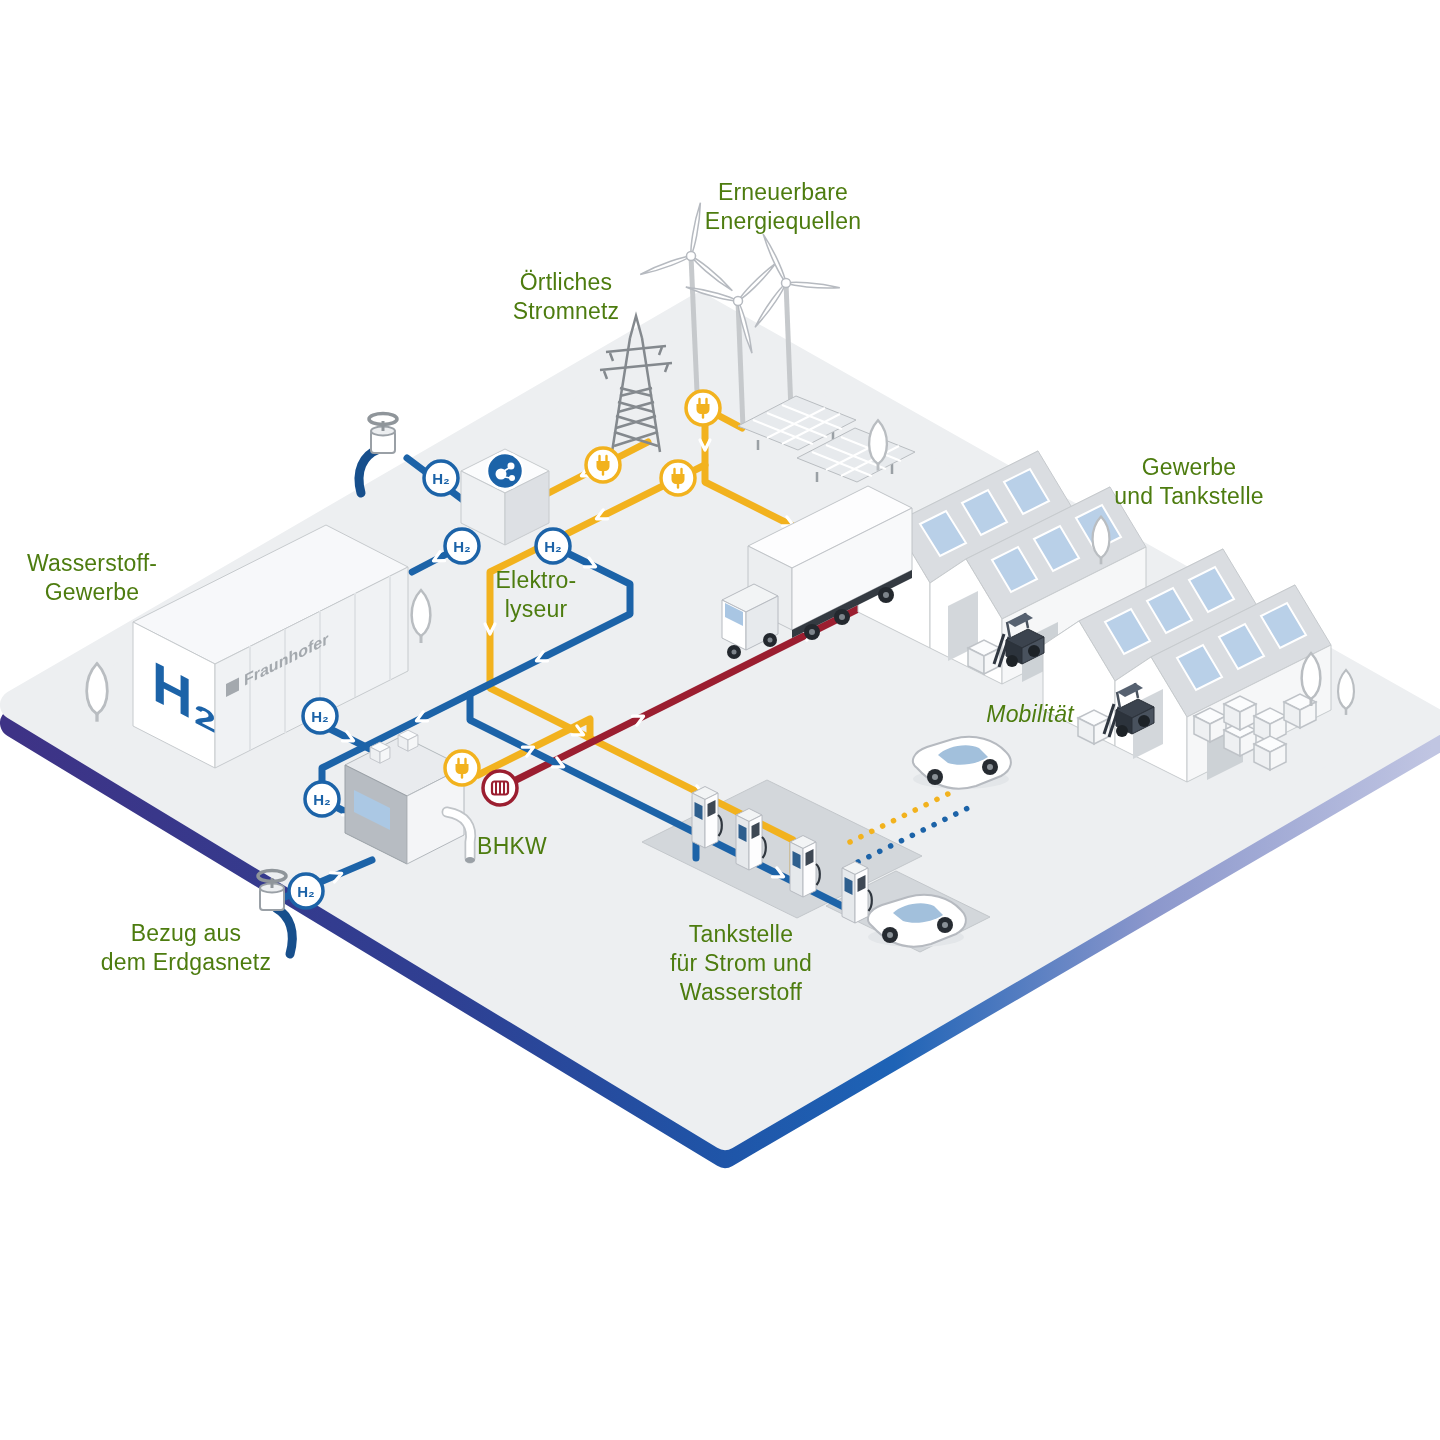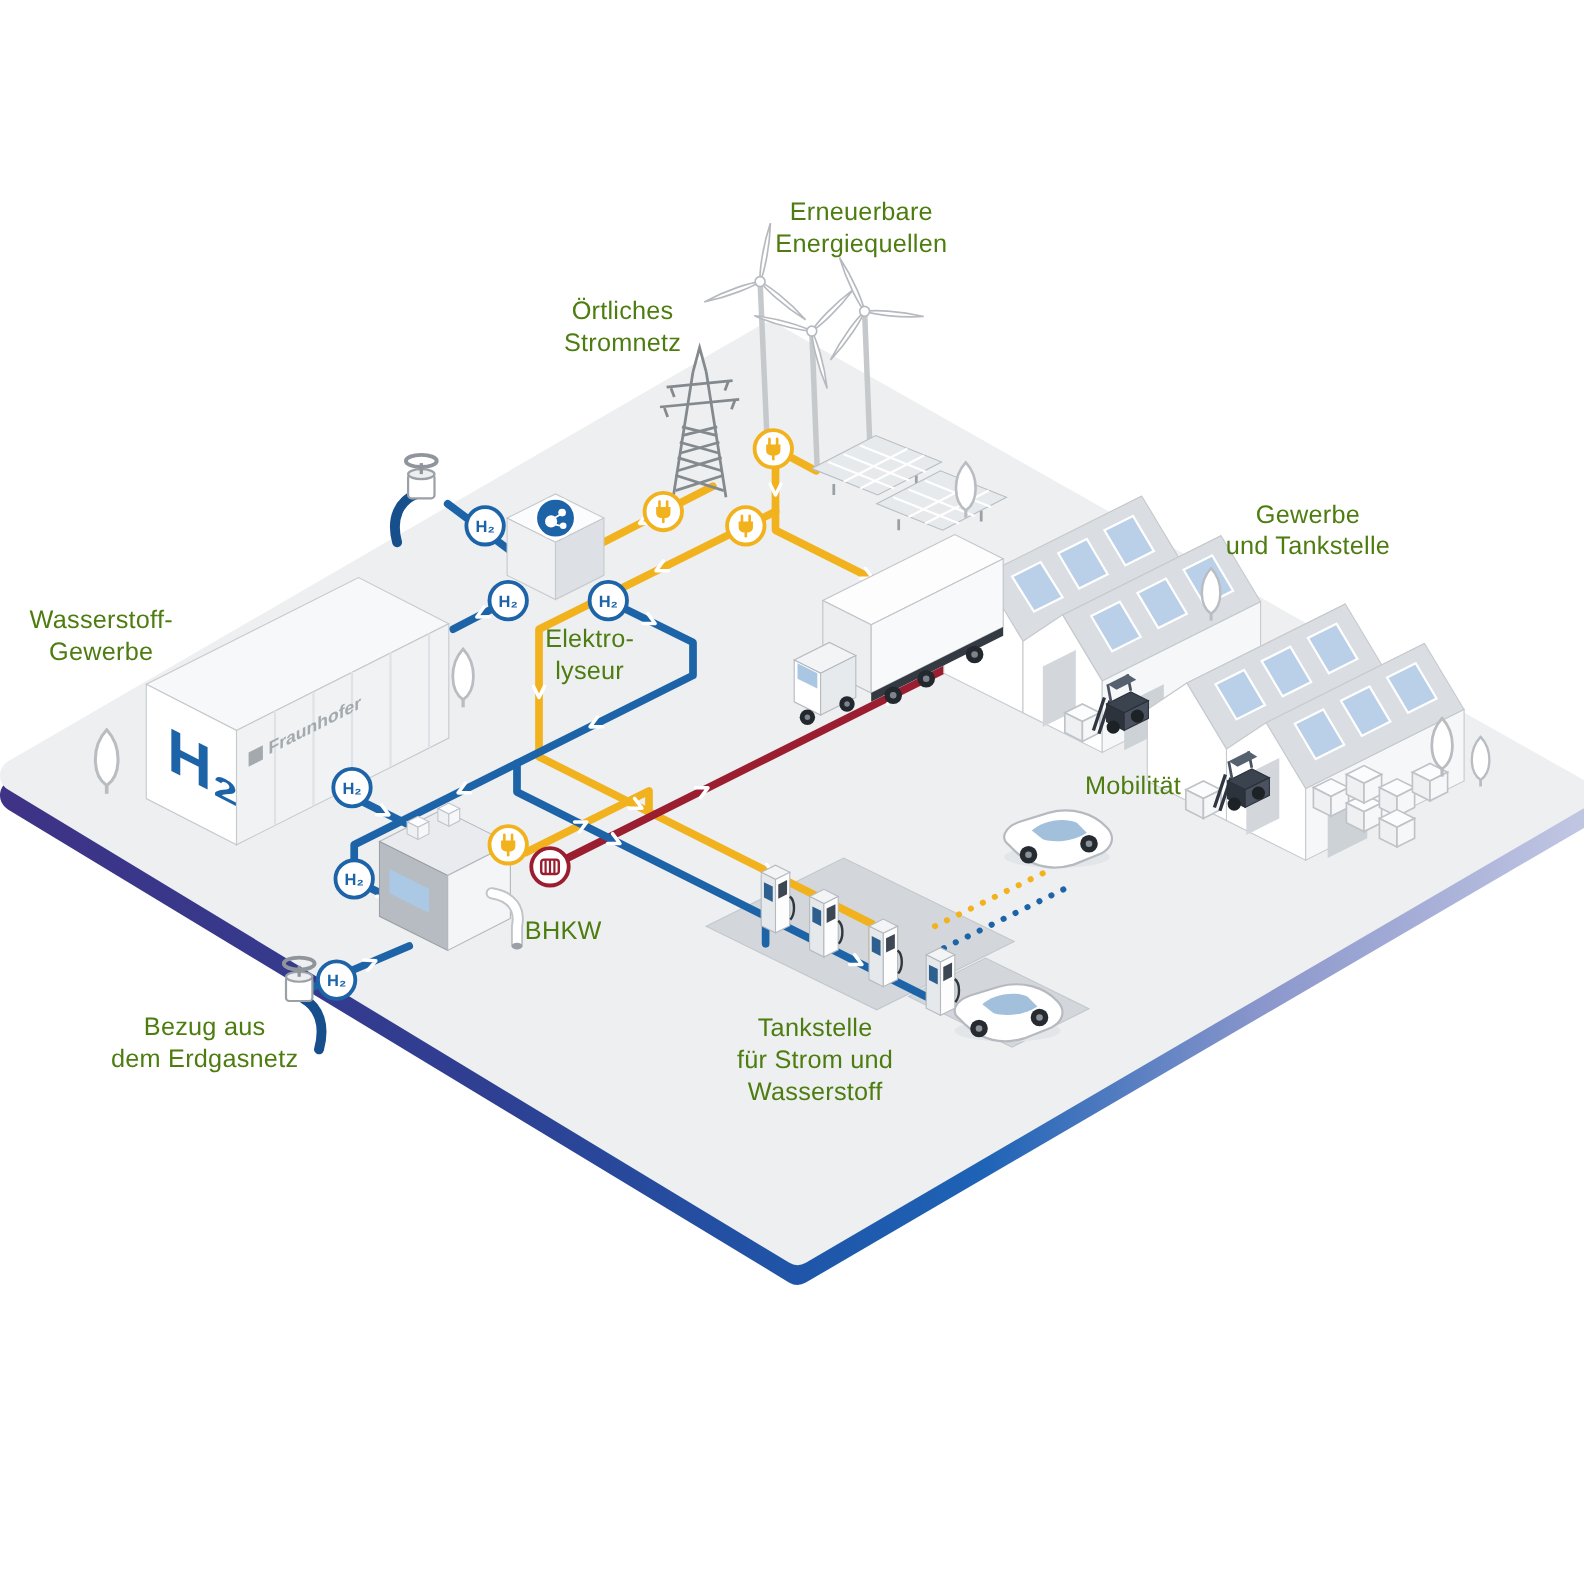--- a/index.html
+++ b/index.html
@@ -376,20 +376,20 @@
   <div class="lbl" style="left:783px; top:207px;">Erneuerbare
 Energiequellen</div>
   <div class="lbl" style="left:566px; top:297px;">Örtliches
 Stromnetz</div>
   <div class="lbl" style="left:92px; top:578px;">Wasserstoff-
 Gewerbe</div>
   <div class="lbl" style="left:536px; top:595px;">Elektro-
 lyseur</div>
   <div class="lbl" style="left:1189px; top:482px;">Gewerbe
 und Tankstelle</div>
-  <div class="lbl" style="left:1030px; top:714px;">Mobilität</div>
+  <div class="lbl" style="left:1030px; top:714px;font-style:italic;">Mobilität</div>
   <div class="lbl" style="left:512px; top:846px;">BHKW</div>
   <div class="lbl" style="left:186px; top:948px;">Bezug aus
 dem Erdgasnetz</div>
   <div class="lbl" style="left:741px; top:963px;">Tankstelle
 für Strom und
 Wasserstoff</div>
 </div>
 
 </body></html>

